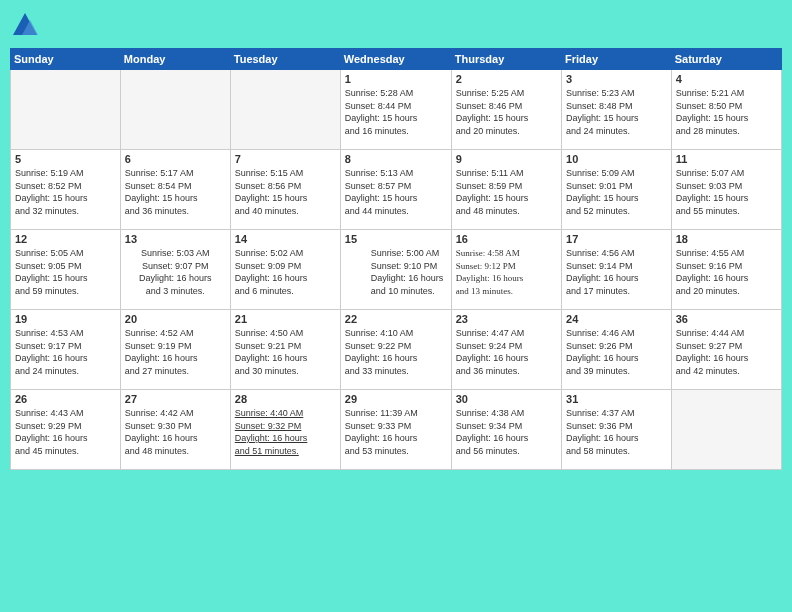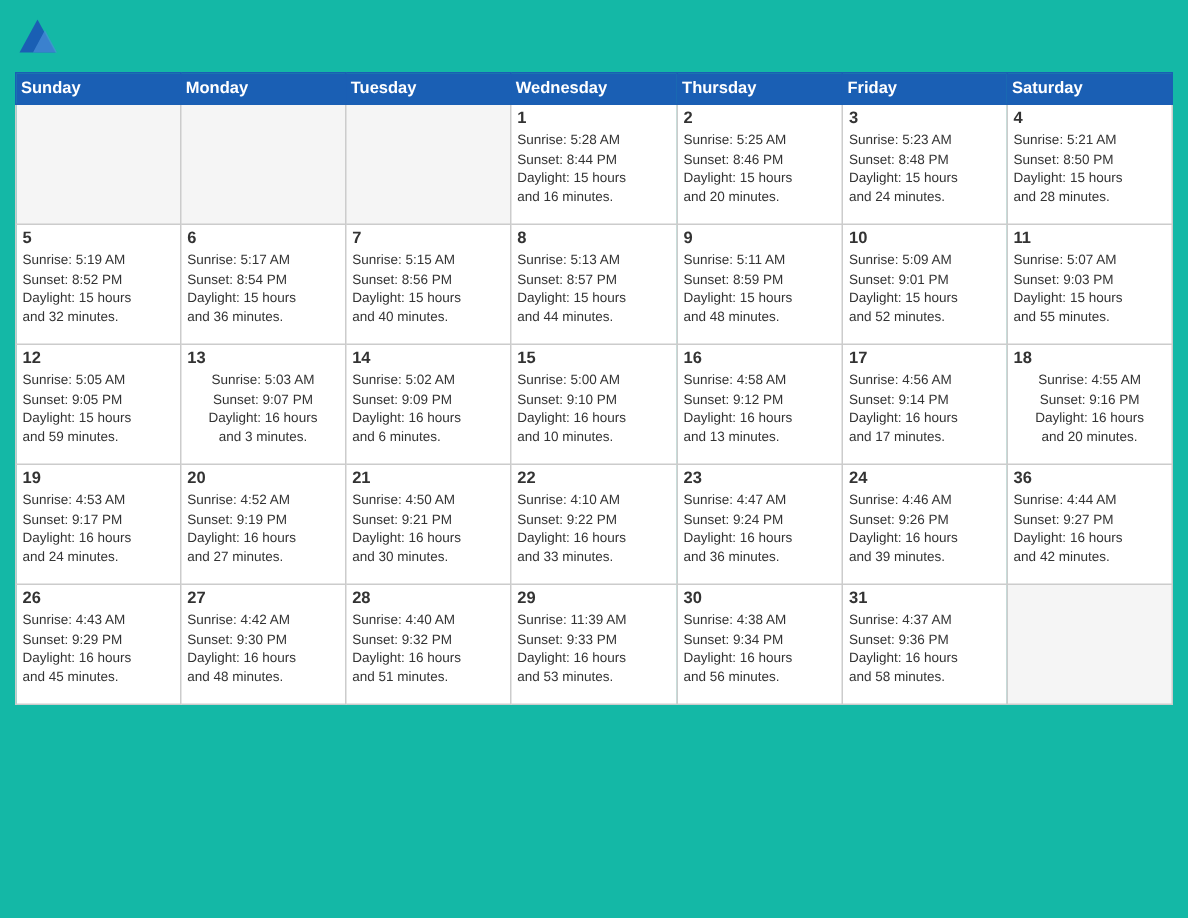--- a/index.html
+++ b/index.html
@@ -6,21 +6,21 @@
     body {
       font-family: Arial, sans-serif;
       background: #fff;
       width: 792px;
       height: 612px;
       overflow: hidden;
     }
     .page {
       width: 792px;
       height: 612px;
-      background: #14b8a6;
+      background: #5eead4;
       padding: 10px;
     }
     .header {
       display: flex;
       justify-content: space-between;
       align-items: flex-start;
       margin-bottom: 8px;
     }
     .logo {
       display: flex;
@@ -229,42 +229,42 @@
           </td>
           <td>
             <div class="day-number">14</div>
             <div class="day-info" style="white-space: pre-line;">Sunrise: 5:02 AM
 Sunset: 9:09 PM
 Daylight: 16 hours
 and 6 minutes.</div>
           </td>
           <td>
             <div class="day-number">15</div>
-            <div class="day-info" style="white-space: pre-line;">Sunrise: 5:00 AM
+            <div class="day-info" style="white-space: pre-line; margin-left: 26px;">Sunrise: 5:00 AM
 Sunset: 9:10 PM
 Daylight: 16 hours
 and 10 minutes.</div>
           </td>
           <td>
             <div class="day-number">16</div>
-            <div class="day-info" style="white-space: pre-line;">Sunrise: 4:58 AM
+            <div class="day-info" style="white-space: pre-line; font-family: Liberation Serif, serif;">Sunrise: 4:58 AM
 Sunset: 9:12 PM
 Daylight: 16 hours
 and 13 minutes.</div>
           </td>
           <td>
             <div class="day-number">17</div>
             <div class="day-info" style="white-space: pre-line;">Sunrise: 4:56 AM
 Sunset: 9:14 PM
 Daylight: 16 hours
 and 17 minutes.</div>
           </td>
           <td>
             <div class="day-number">18</div>
-            <div class="day-info" style="white-space: pre-line; text-align: center;">Sunrise: 4:55 AM
+            <div class="day-info" style="white-space: pre-line;">Sunrise: 4:55 AM
 Sunset: 9:16 PM
 Daylight: 16 hours
 and 20 minutes.</div>
           </td>
         </tr>
         <tr>
           <td>
             <div class="day-number">19</div>
             <div class="day-info" style="white-space: pre-line;">Sunrise: 4:53 AM
 Sunset: 9:17 PM
@@ -324,21 +324,21 @@
           </td>
           <td>
             <div class="day-number">27</div>
             <div class="day-info" style="white-space: pre-line;">Sunrise: 4:42 AM
 Sunset: 9:30 PM
 Daylight: 16 hours
 and 48 minutes.</div>
           </td>
           <td>
             <div class="day-number">28</div>
-            <div class="day-info" style="white-space: pre-line;">Sunrise: 4:40 AM
+            <div class="day-info" style="white-space: pre-line; text-decoration: underline;">Sunrise: 4:40 AM
 Sunset: 9:32 PM
 Daylight: 16 hours
 and 51 minutes.</div>
           </td>
           <td>
             <div class="day-number">29</div>
             <div class="day-info" style="white-space: pre-line;">Sunrise: 11:39 AM
 Sunset: 9:33 PM
 Daylight: 16 hours
 and 53 minutes.</div>

